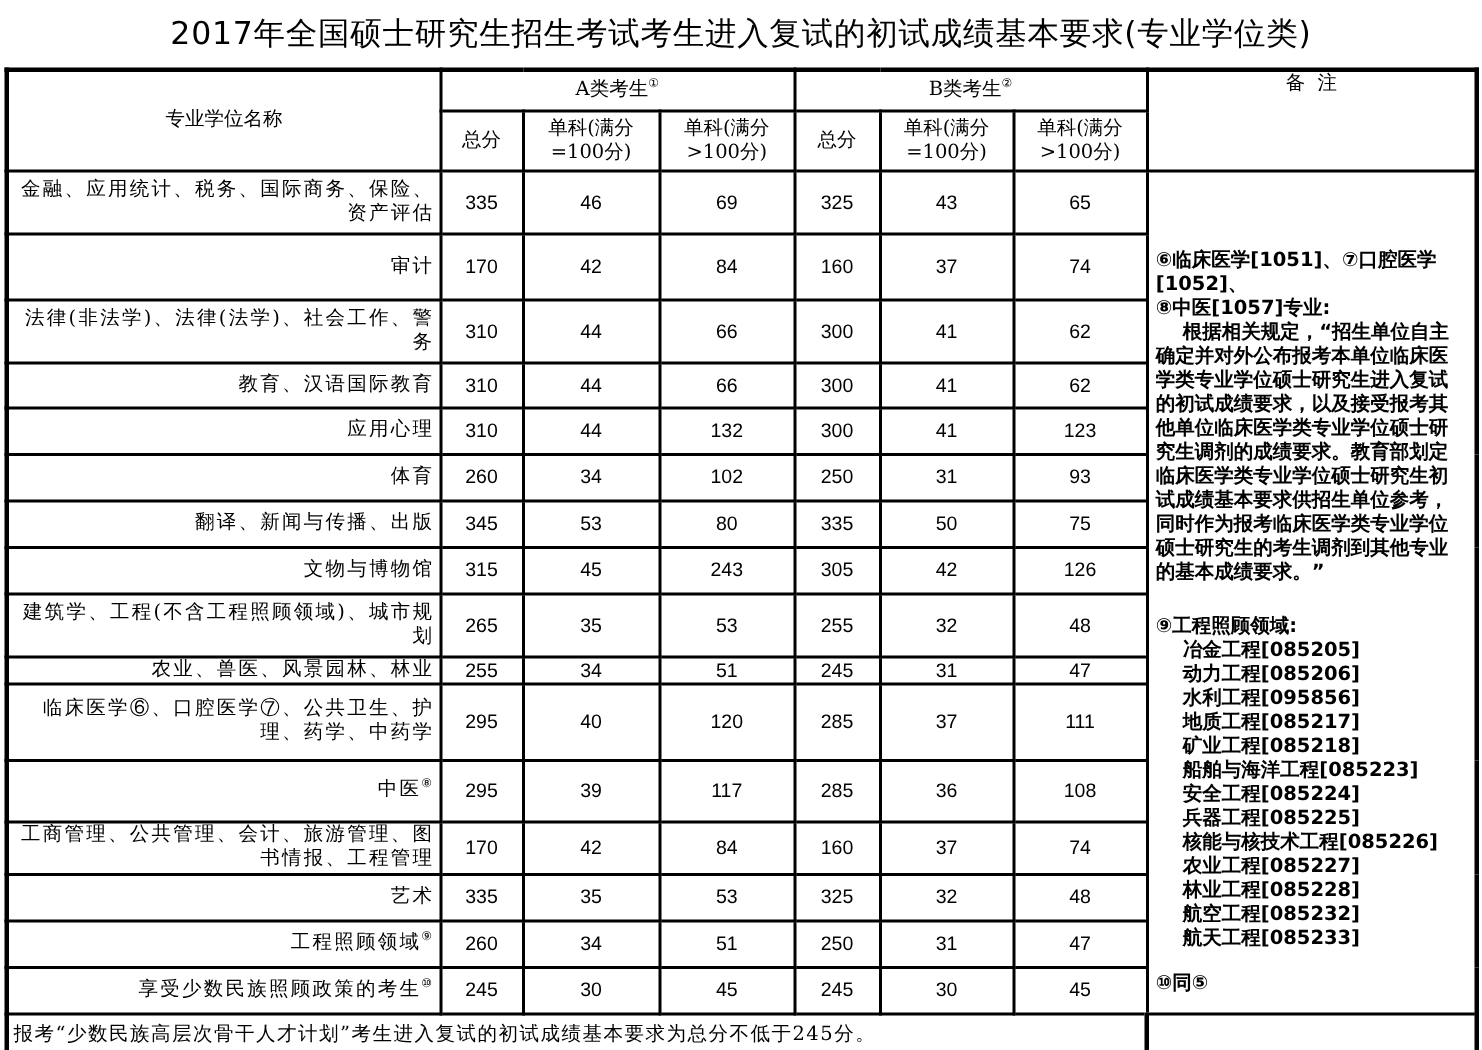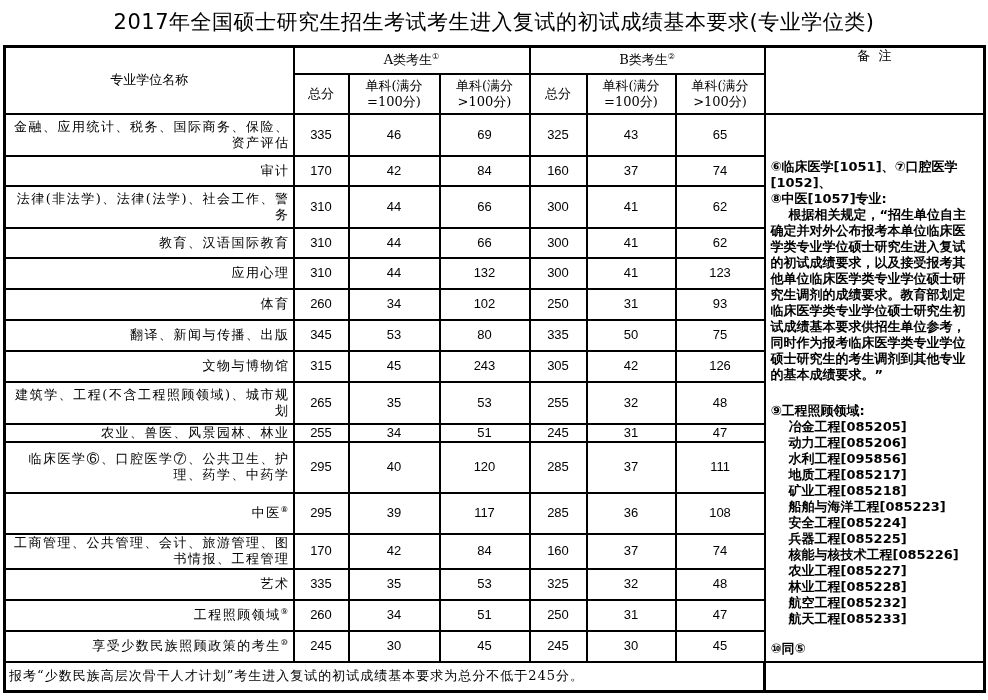--- a/index.html
+++ b/index.html
@@ -77,21 +77,21 @@
         <div class="indent">核能与核技术工程[085226]</div>
         <div class="indent">农业工程[085227]</div>
         <div class="indent">林业工程[085228]</div>
         <div class="indent">航空工程[085232]</div>
         <div class="indent">航天工程[085233]</div>
       </div>
       <div class="note-block" style="padding-top:14px">⑩同⑤</div>
     </td>
   </tr>
 
-  <tr style="height:30px">
+  <tr style="height:44px">
     <td class="name bb">审计</td>
     <td class="num">170</td>
     <td class="num">42</td>
     <td class="num bb">84</td>
     <td class="num">160</td>
     <td class="num">37</td>
     <td class="num bb">74</td>
   </tr>
   <tr style="height:42px">
     <td class="name bb">法律(非法学)、法律(法学)、社会工作、警务</td>

